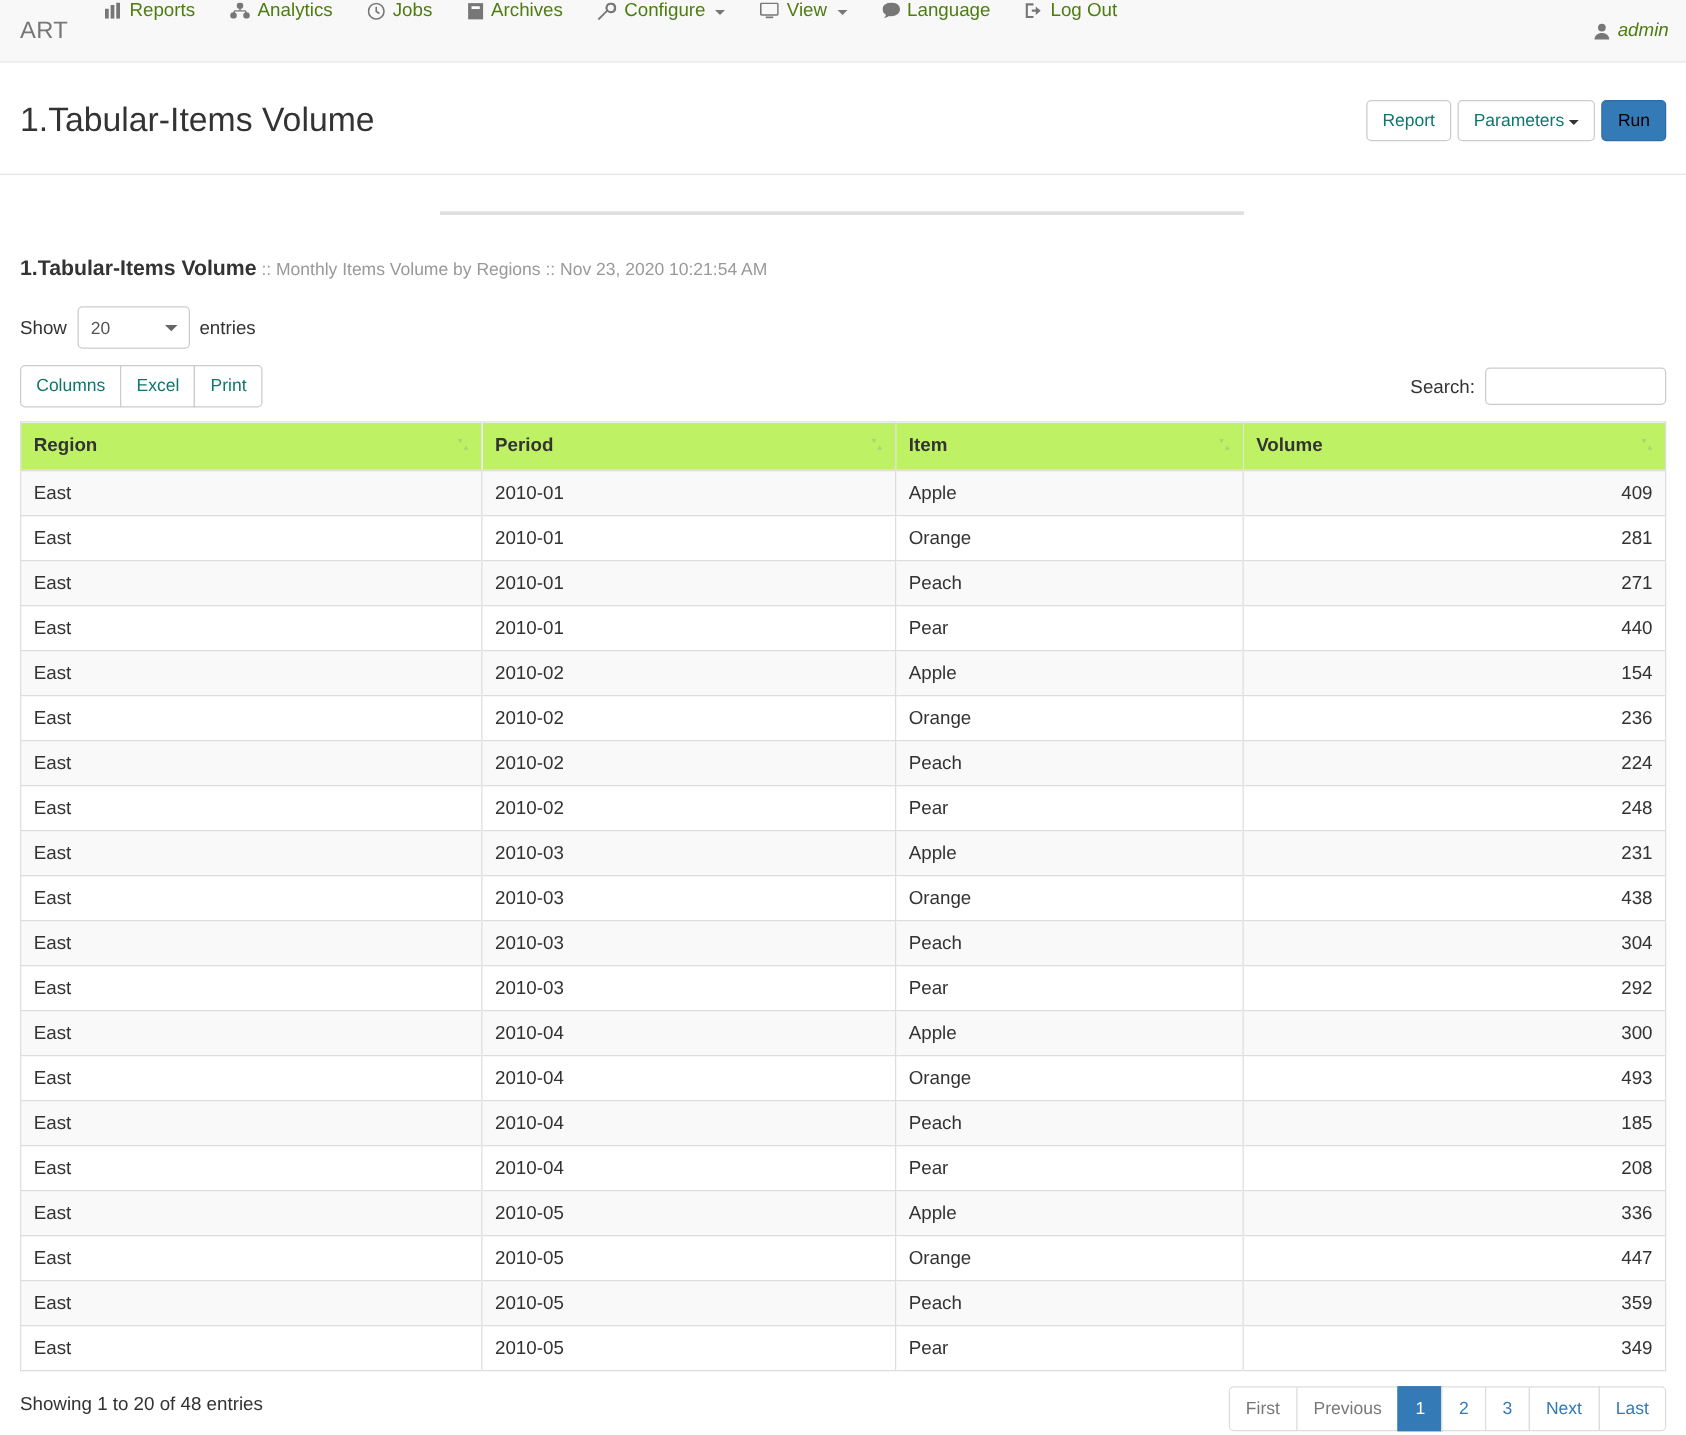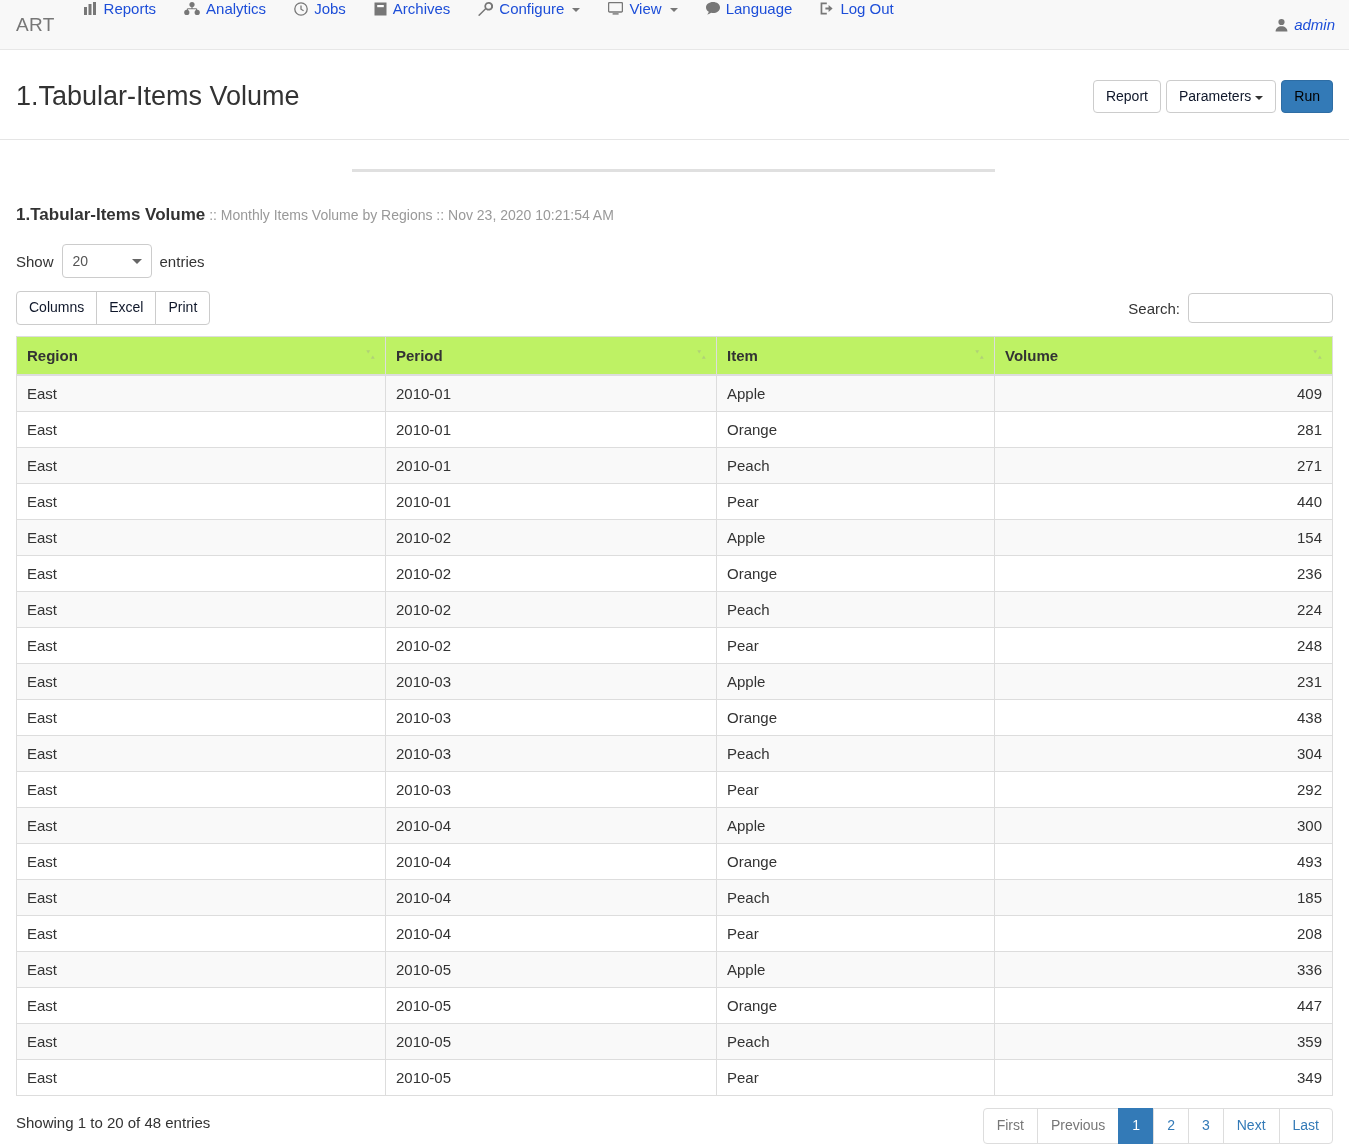--- a/index.html
+++ b/index.html
@@ -27,21 +27,21 @@
     padding: 1px 15px 0 16px;
     display: flex; align-items: center;
     text-decoration: none;
     letter-spacing: .3px;
   }
   .navlist { display: flex; align-items: stretch; list-style: none; margin: 0; padding: 0; }
   .navlink {
     display: flex; align-items: center; gap: 6px;
     padding: 0 14px;
     font-size: 15px;
-    color: #1d4ed8;
+    color: #4d7c0f;
     text-decoration: none;
     white-space: nowrap;
   }
   .caret {
     display: inline-block;
     width: 0; height: 0;
     border-left: 4px solid transparent;
     border-right: 4px solid transparent;
     border-top: 4px solid #777777;
     margin-left: 2px;
@@ -70,21 +70,21 @@
     line-height: 1.1;
   }
   .head-actions { margin-left: auto; display: flex; align-items: center; }
   .btn {
     font-family: "Liberation Sans", sans-serif;
     font-size: 14px;
     line-height: 1.42;
     padding: 6px 12px;
     border: 1px solid #cccccc;
     background: #ffffff;
-    color: #0f172a;
+    color: #0f766e;
     border-radius: 4px;
     cursor: pointer;
     white-space: nowrap;
   }
   .btn + .btn { margin-left: 5px; }
   .btn-primary {
     background: #337ab7;
     border-color: #2e6da4;
     color: #000000;
   }

